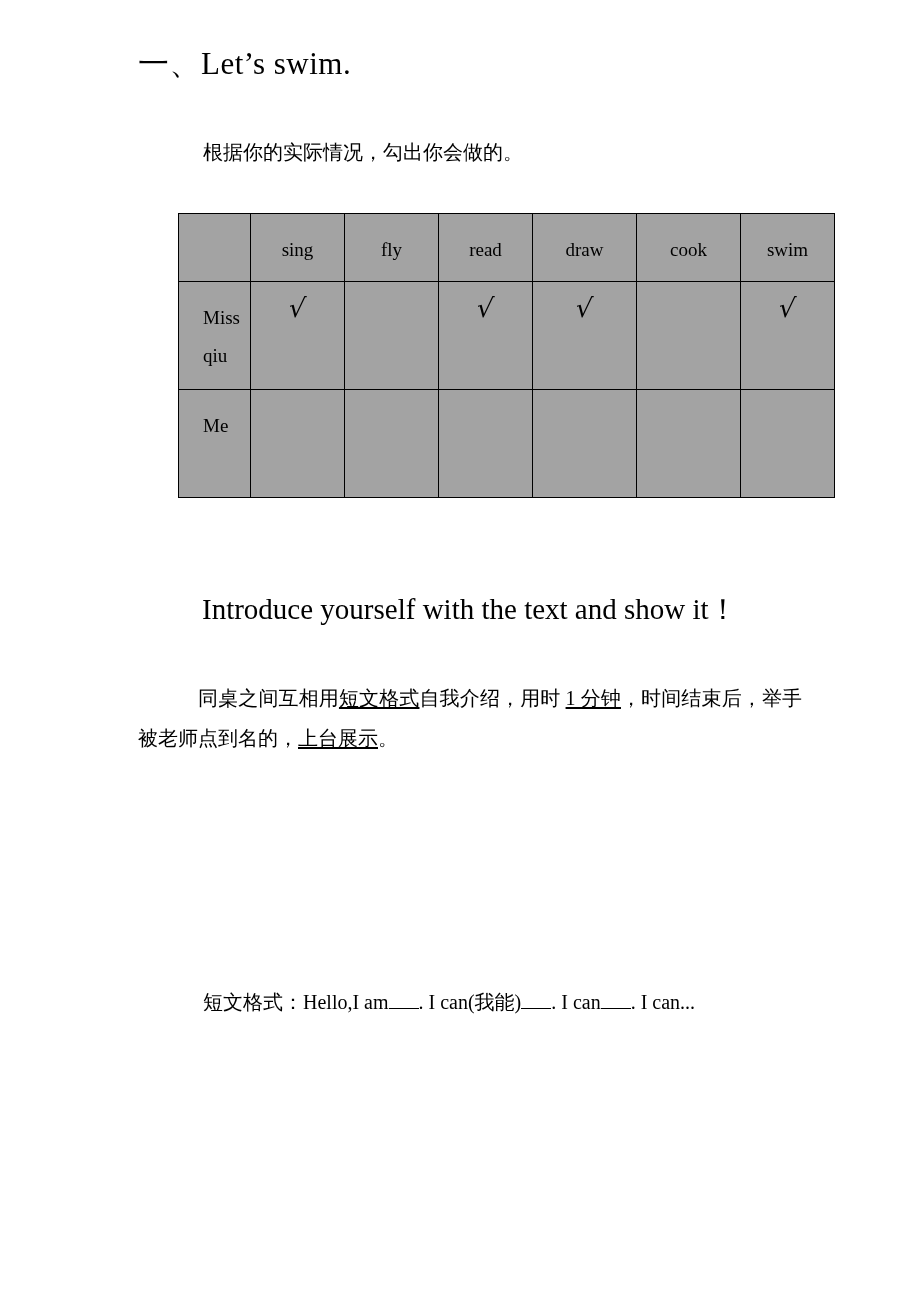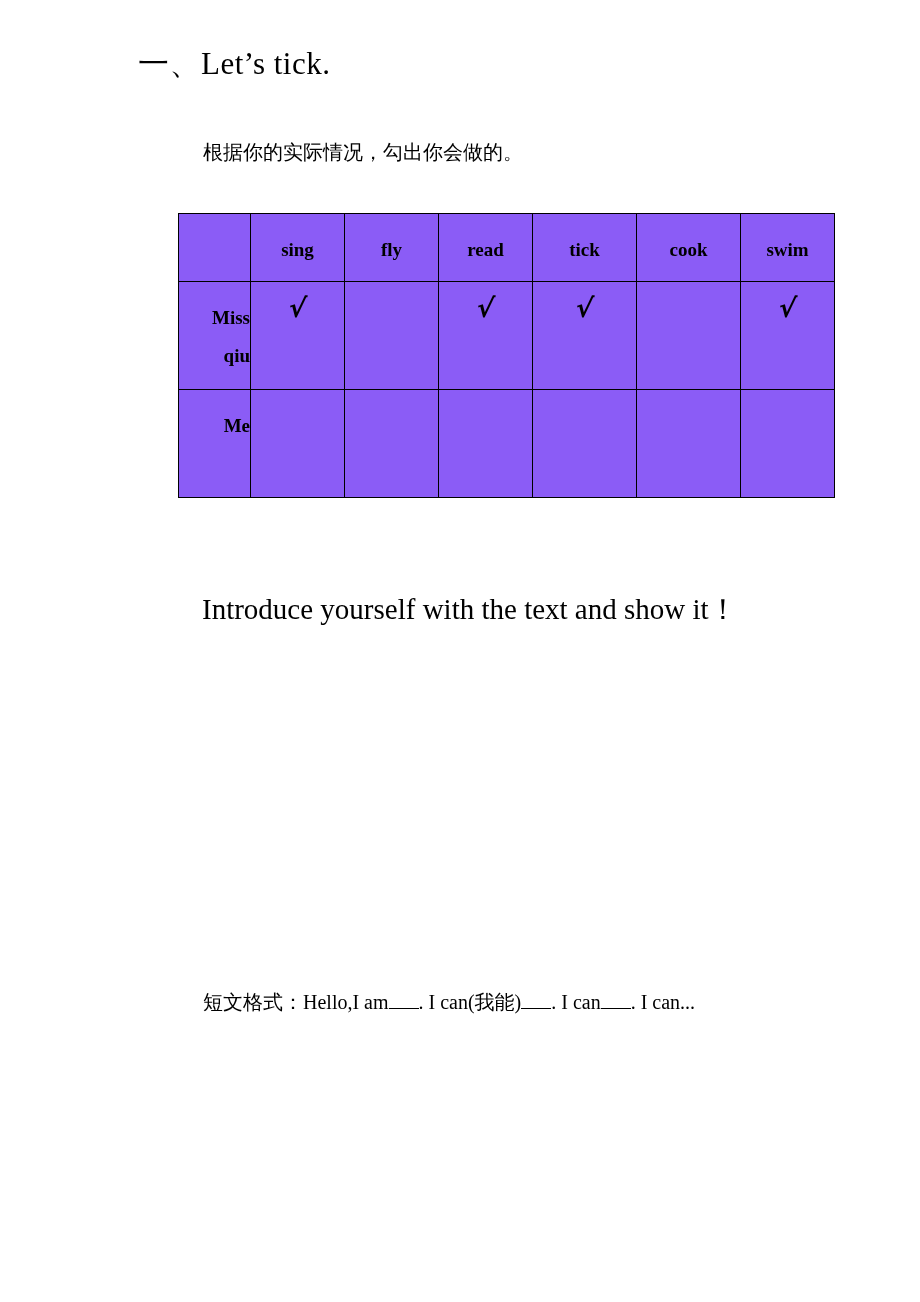--- a/index.html
+++ b/index.html
@@ -48,37 +48,37 @@
     position: absolute;
     left: 178px;
     top: 213px;
     border-collapse: collapse;
     table-layout: fixed;
   }
   .tick-table td, .tick-table th {
     border: 1px solid #000000;
     padding: 0;
     margin: 0;
-    font-weight: bold;
+    font-weight: normal;
     font-size: 19px;
     vertical-align: top;
-    background: #8b5cf6;
+    background: #a3a3a3;
   }
   .tick-table col.c-label { width: 72px; }
   .tick-table col.c-act   { width: 94px; }
   .tick-table col.c-act-w { width: 104px; }
   .tick-table tr.row-head td { height: 67px; text-align: center; }
   .tick-table tr.row-head td .hd {
     display: block;
     padding-top: 25px;
   }
   .tick-table tr.row-body td { height: 90px; }
   .tick-table .cell-label {
-    text-align: right;
-    padding-left: 12px;
+    text-align: left;
+    padding-left: 24px;
     padding-top: 17px;
     line-height: 38px;
   }
   .tick-table .cell-mark {
     text-align: center;
     padding-top: 13px;
   }
   .tickmark {
     display: inline-block;
     font-size: 26px;
@@ -147,21 +147,21 @@
     width: 30px;
     vertical-align: baseline;
   }
 </style>
 </head>
 <body>
 
 <div class="page">
 
   <div class="sec1-title">
-    <span>一、Let’s tick.</span>
+    <span>一、Let’s swim.</span>
   </div>
 
   <div class="sec1-instruction">根据你的实际情况，勾出你会做的。</div>
 
   <table class="tick-table">
     <colgroup>
       <col class="c-label">
       <col class="c-act">
       <col class="c-act">
       <col class="c-act">
@@ -177,21 +177,21 @@
         <td>
             <span class="hd">sing</span>
           </td>
         <td>
             <span class="hd">fly</span>
           </td>
         <td>
             <span class="hd">read</span>
           </td>
         <td>
-            <span class="hd">tick</span>
+            <span class="hd">draw</span>
           </td>
         <td>
             <span class="hd">cook</span>
           </td>
         <td>
             <span class="hd">swim</span>
           </td>
       </tr>
 
       <tr class="row-body">
@@ -217,19 +217,22 @@
         <td class="cell-mark"><span class="tickmark empty"></span></td>
         <td class="cell-mark"><span class="tickmark empty"></span></td>
         <td class="cell-mark"><span class="tickmark empty"></span></td>
       </tr>
     </tbody>
   </table>
 
 
   <div class="sec2-subtitle">Introduce yourself with the text and show it！</div>
 
+  <div class="sec2-body">
+    <span>同桌之间互相用</span><u>短文格式</u><span>自我介绍，用时 </span><u>1 分钟</u><span>，时间结束后，举手被老师点到名的，</span><u>上台展示</u><span>。</span>
+  </div>
 
 
   <div class="format-line">
     <span>短文格式：</span><span>Hello,I am</span><span class="blank"></span><span>. I can(我能)</span><span class="blank"></span><span>. I can</span><span class="blank"></span><span>. I can...</span>
   </div>
 
 </div>
 
 </body></html>

